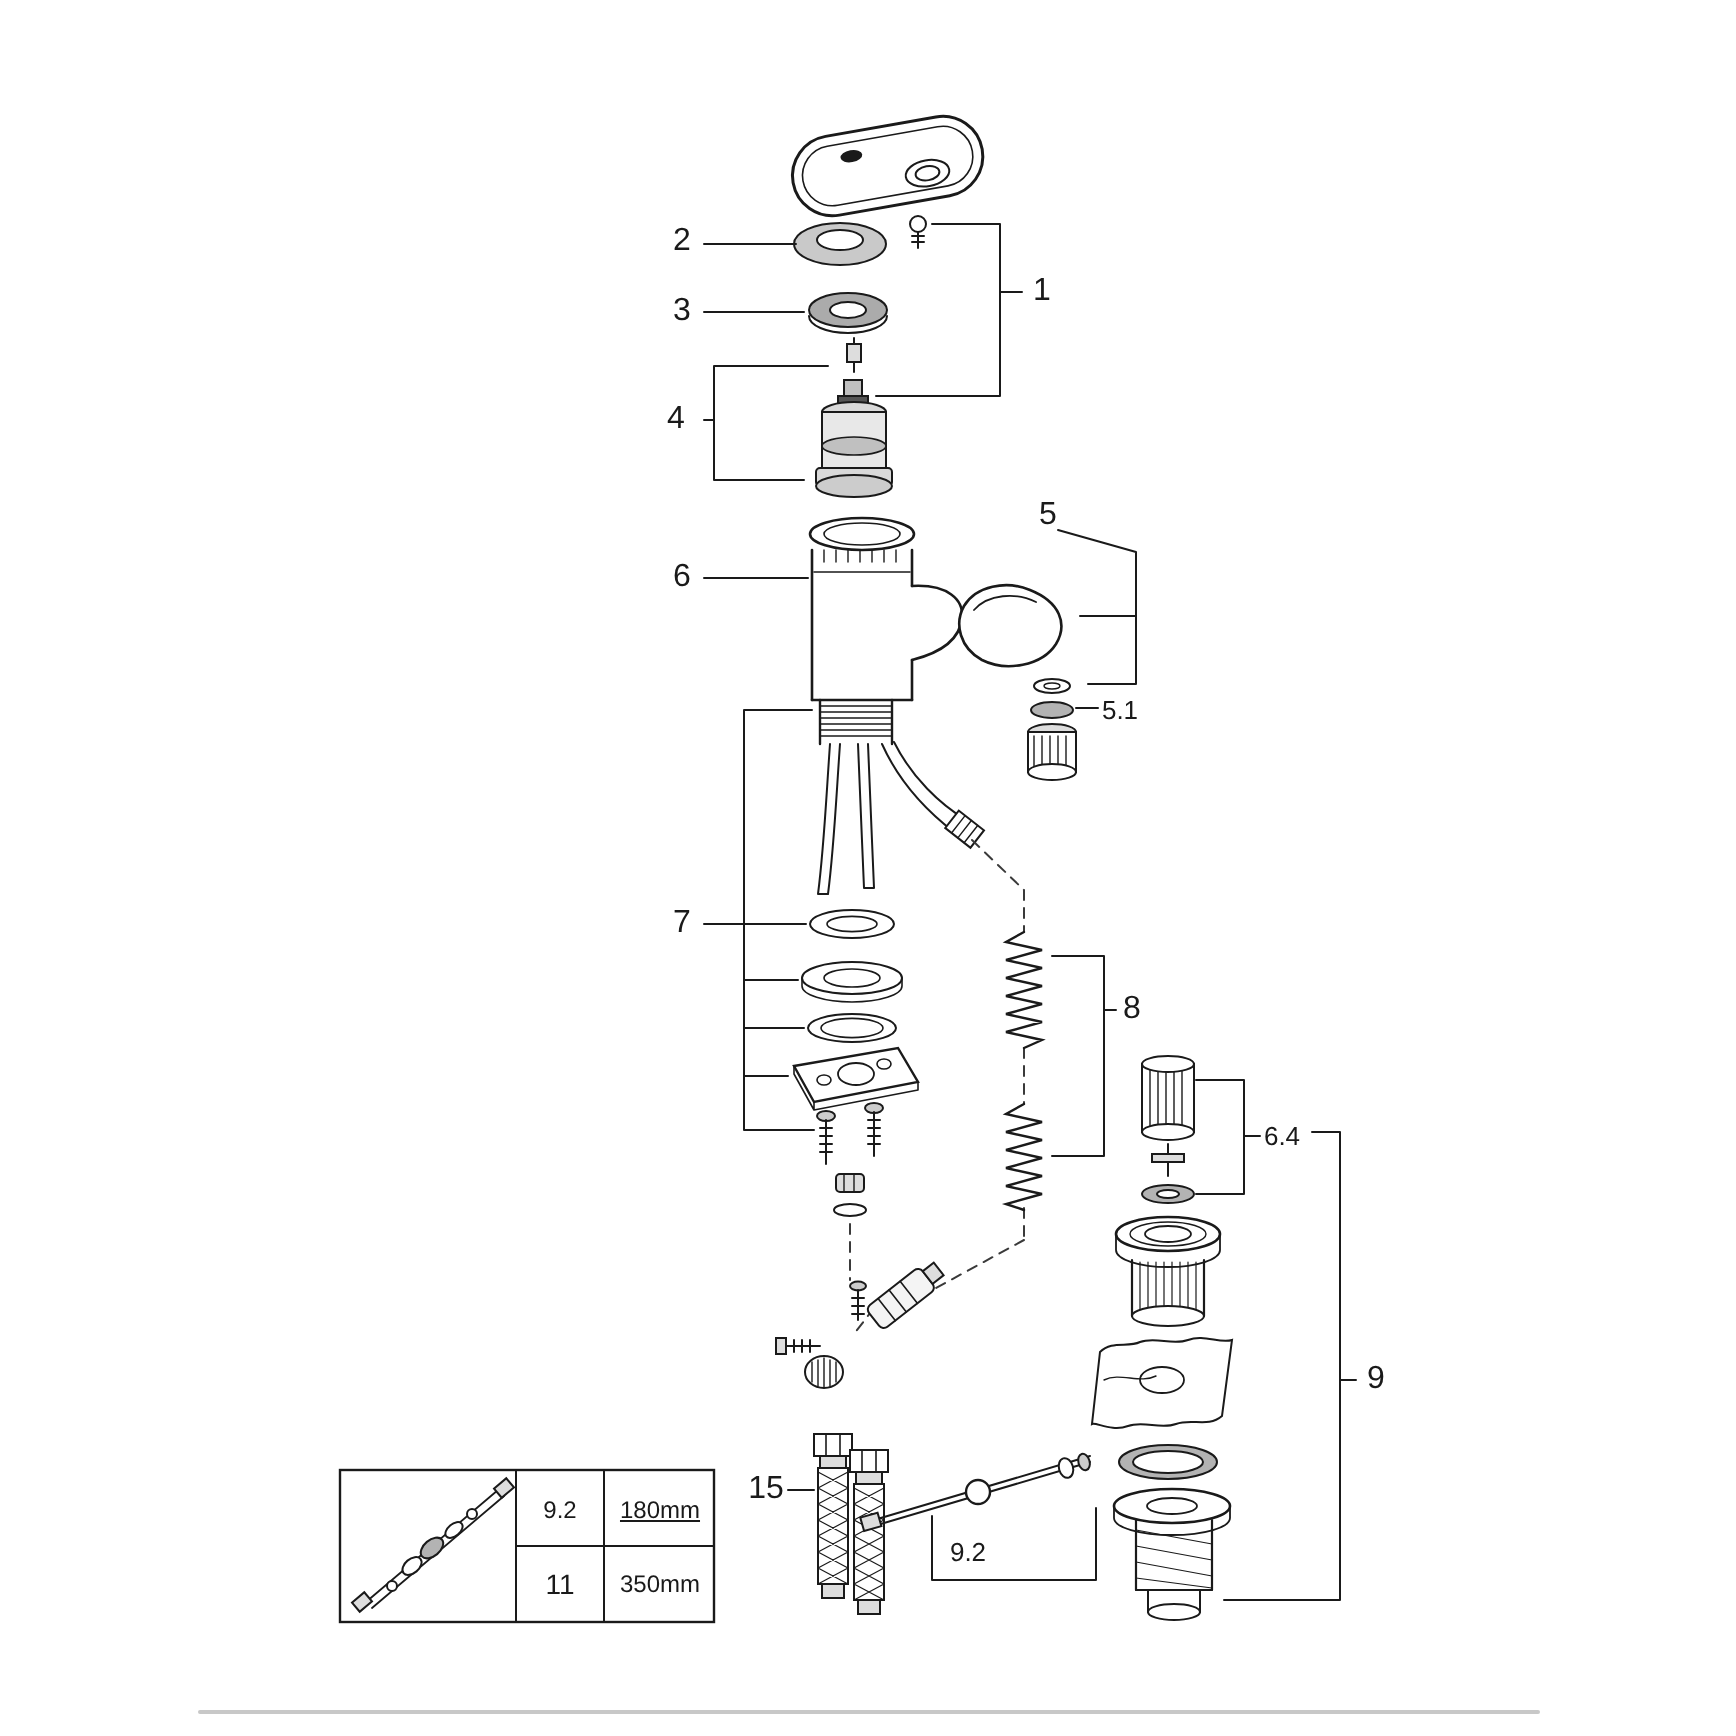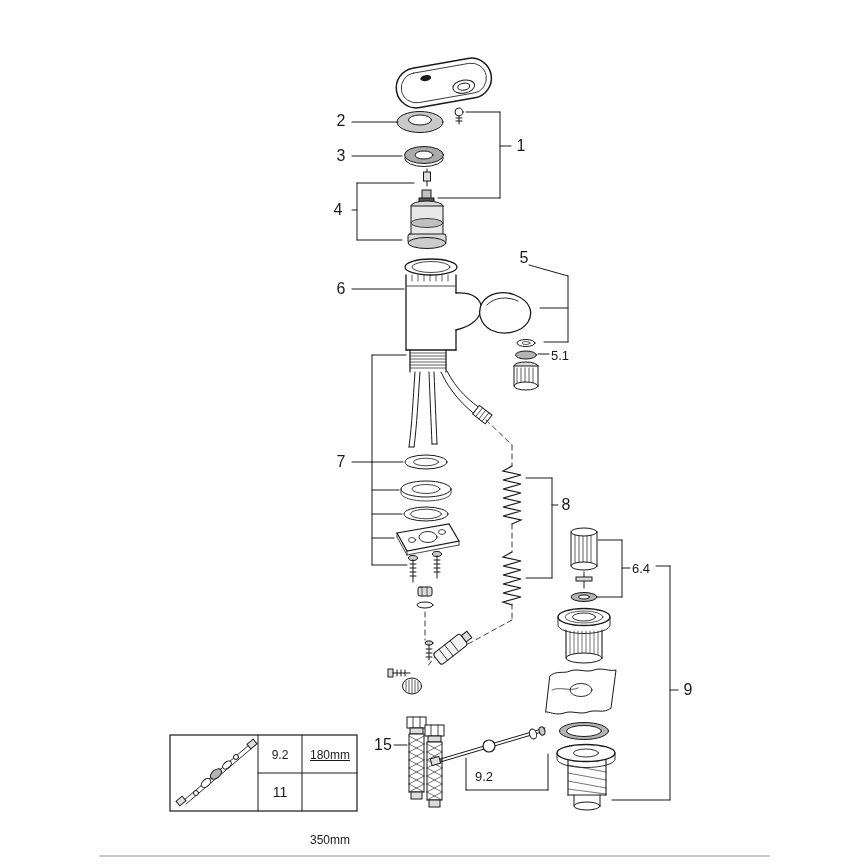--- a/index.html
+++ b/index.html
@@ -291,15 +291,15 @@
   <span class="plabel" style="left:341px;top:462px;">7</span>
   <span class="plabel" style="left:566px;top:505px;">8</span>
   <span class="plabel" style="left:688px;top:690px;">9</span>
   <span class="plabel sm" style="left:641px;top:568px;">6.4</span>
   <span class="plabel sm" style="left:484px;top:776px;">9.2</span>
   <span class="plabel" style="left:383px;top:745px;">15</span>
 
   <span class="plabel tbl" style="left:280px;top:755px;">9.2</span>
   <span class="plabel tbl" style="left:330px;top:755px;text-decoration:underline;">180mm</span>
   <span class="plabel tbl-big" style="left:280px;top:792px;">11</span>
-  <span class="plabel tbl" style="left:330px;top:792px;margin-top:48px;">350mm</span>
+  <span class="plabel tbl" style="left:330px;top:792px;">350mm</span>
 
 </div>
 
 </body></html>

